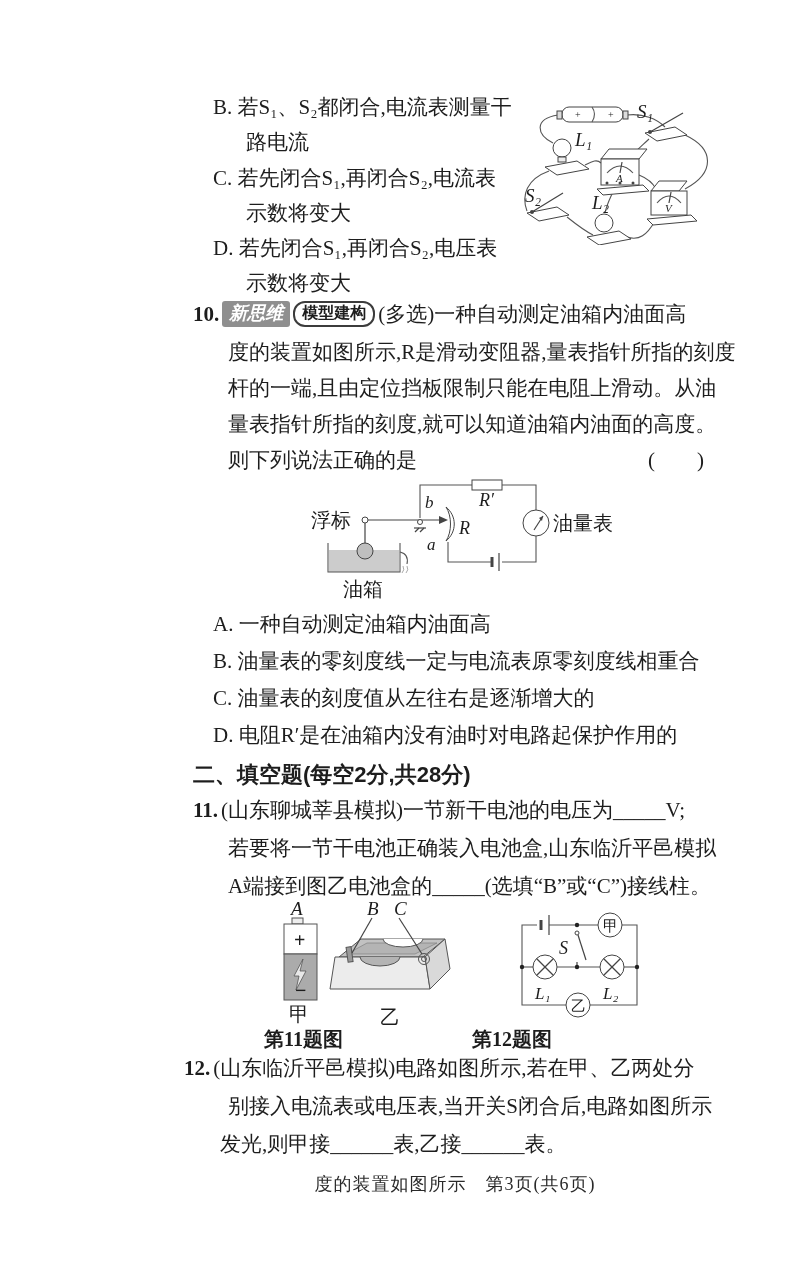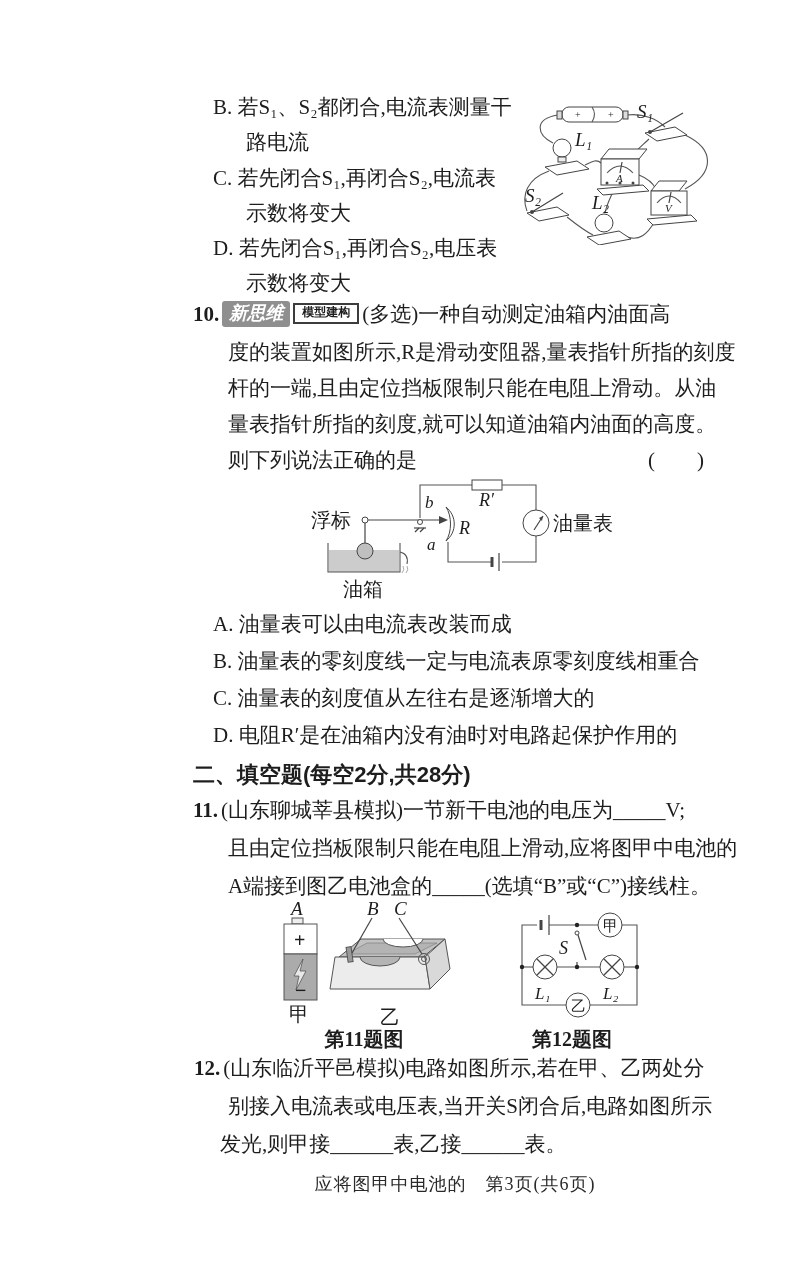--- a/index.html
+++ b/index.html
@@ -6,24 +6,24 @@
   .page{position:relative;width:800px;height:1266px;background:#ffffff;overflow:hidden;
         font-family:"Liberation Serif","DejaVu Serif",serif;color:#1d1d1d;}
   .abs{position:absolute;white-space:nowrap;}
   .t{font-size:21px;line-height:1.15;}
   .num{font-weight:bold;}
   .row{display:flex;align-items:center;gap:3px;}
   .badge-dark{display:inline-block;background:#8f8f8f;color:#ffffff;font-style:italic;font-weight:bold;
               font-size:18px;padding:2px 7px 3px;border-radius:3px;
               font-family:"Liberation Sans","DejaVu Sans",sans-serif;}
   .badge-outline{display:inline-block;border:2px solid #3c3c3c;color:#1d1d1d;font-weight:bold;
-              font-size:12px;padding:1px 7px 2px;border-radius:0;
+              font-size:16px;padding:1px 7px 2px;border-radius:12px;
               font-family:"Liberation Sans","DejaVu Sans",sans-serif;text-align:right;}
   .sec{font-size:22px;font-weight:bold;font-family:"Liberation Sans","DejaVu Sans",sans-serif;}
-  .cap{font-size:20px;font-weight:600;text-align:center;width:200px;}
+  .cap{font-size:20px;font-weight:600;text-align:left;width:200px;}
   .footer{font-size:18px;color:#2a2a2a;width:530px;text-align:center;letter-spacing:1px;}
   svg{display:block;}
   svg text{font-family:"Liberation Serif","DejaVu Serif",serif;fill:#1d1d1d;}
   .wire{stroke:#555;fill:none;stroke-width:1.1;}
   .ln{stroke:#444;stroke-width:1.2;}
 </style>
 </head>
 <body>
 
 <div class="page">
@@ -141,32 +141,32 @@
       <line x1="72" y1="49" x2="72" y2="70" class="ln"></line>
       <rect x="36" y="76" width="70" height="22" fill="#cccccc" stroke="none"></rect>
       <circle cx="72" cy="77" r="8" fill="#bfbfbf" stroke="#444"></circle>
       <polyline points="35,69 35,98 107,98 107,69" class="wire" stroke-width="1.4"></polyline>
       <path d="M107,78 Q116,80 114,90" class="wire" stroke="#888"></path>
       <path d="M110,92 q2,4 -1,7 M114,92 q2,4 -1,7" stroke="#aaa" fill="none"></path>
       <text x="50" y="122" font-size="20">油箱</text>
     </svg>
   </div>
 
-  <div class="abs t" style="left:213px;top:612px">A. 油量表可以由电流表改装而成</div>
+  <div class="abs t" style="left:213px;top:612px">A. 一种自动测定油箱内油面高</div>
   <div class="abs t" style="left:213px;top:649px">B. 油量表的零刻度线一定与电流表原零刻度线相重合</div>
   <div class="abs t" style="left:213px;top:686px">C. 油量表的刻度值从左往右是逐渐增大的</div>
   <div class="abs t" style="left:213px;top:723px">D. 电阻R′是在油箱内没有油时对电路起保护作用的</div>
 
   <div class="abs sec" style="left:193px;top:760px">二、填空题(每空2分,共28分)</div>
 
   <div class="abs t row" style="left:193px;top:798px">
     <span class="num">11.</span>
     <span>(山东聊城莘县模拟)一节新干电池的电压为_____V;</span>
   </div>
-  <div class="abs t" style="left:228px;top:836px">且由定位挡板限制只能在电阻上滑动,应将图甲中电池的</div>
+  <div class="abs t" style="left:228px;top:836px">若要将一节干电池正确装入电池盒,山东临沂平邑模拟</div>
   <div class="abs t" style="left:228px;top:874px">A端接到图乙电池盒的_____(选填“B”或“C”)接线柱。</div>
 
   <div class="abs" style="left:275px;top:897px">
     <svg width="230" height="130" viewBox="0 0 230 130">
 
       <text x="16" y="18" font-size="19" font-style="italic">A</text>
       <rect x="17" y="21" width="11" height="6" fill="#eee" stroke="#555"></rect>
       <rect x="9" y="27" width="33" height="30" fill="#fff" stroke="#555"></rect>
       <text x="19" y="50" font-size="20" font-weight="bold">+</text>
       <rect x="9" y="57" width="33" height="46" fill="#ababab" stroke="#555"></rect>
@@ -227,22 +227,22 @@
       <text x="106" y="97" font-size="17" font-style="italic">L₂</text>
 
       <circle cx="81" cy="103" r="12" fill="#fff" stroke="#444"></circle>
       <text x="74" y="109" font-size="15">乙</text>
     </svg>
   </div>
 
   <div class="abs cap" style="left:264px;top:1026px">第11题图</div>
   <div class="abs cap" style="left:472px;top:1026px">第12题图</div>
 
-  <div class="abs t row" style="left:194px;top:1056px">
+  <div class="abs t row" style="left:184px;top:1056px">
     <span class="num">12.</span>
     <span>(山东临沂平邑模拟)电路如图所示,若在甲、乙两处分</span>
   </div>
   <div class="abs t" style="left:228px;top:1094px">别接入电流表或电压表,当开关S闭合后,电路如图所示</div>
   <div class="abs t" style="left:220px;top:1132px">发光,则甲接______表,乙接______表。</div>
 
-  <div class="abs footer" style="left:190px;top:1172px">应将图甲中电池的　第3页(共6页)</div>
+  <div class="abs footer" style="left:190px;top:1172px">度的装置如图所示　第3页(共6页)</div>
 
 </div>
 
 </body></html>

